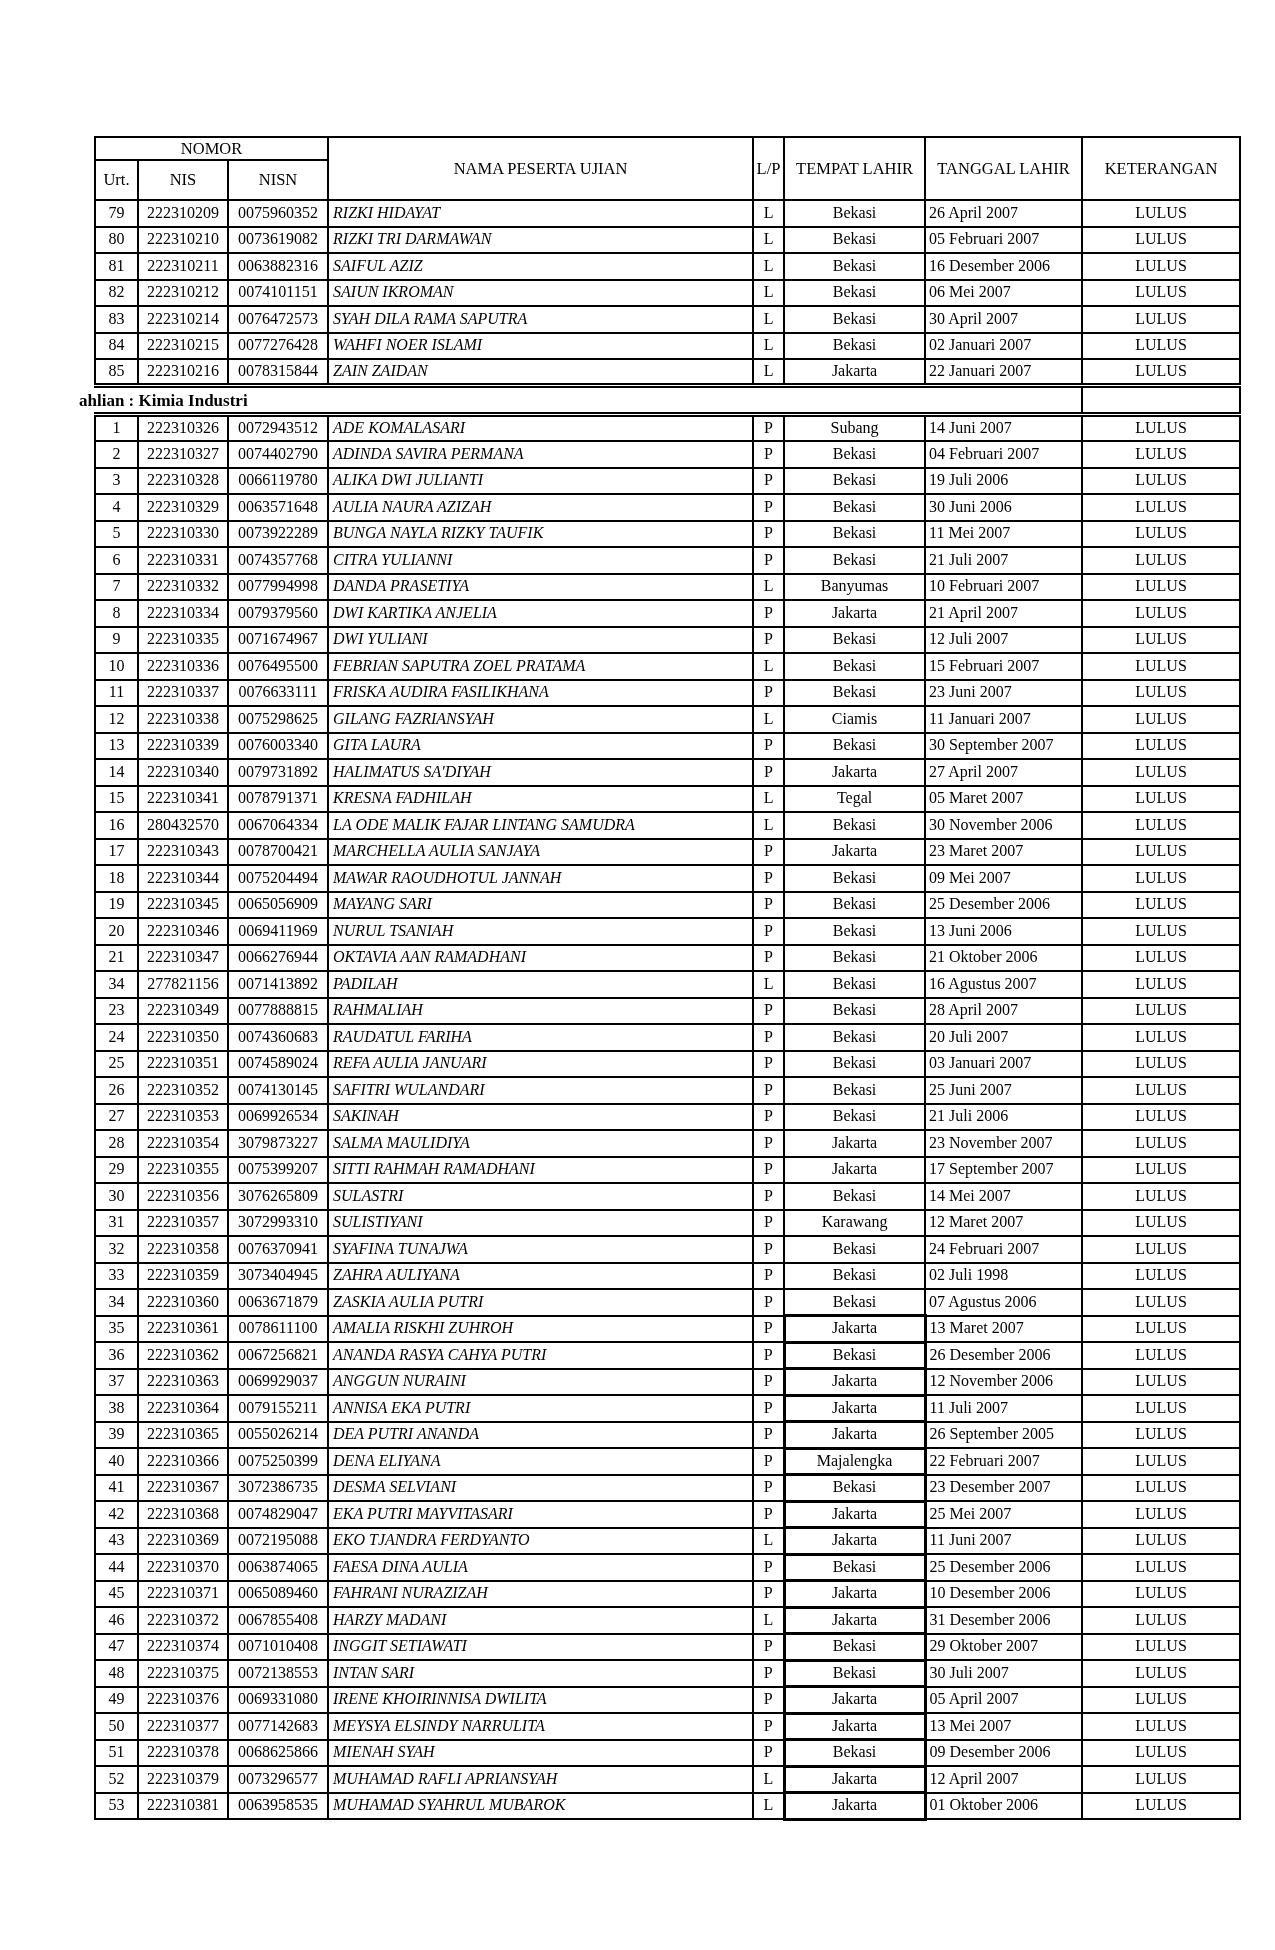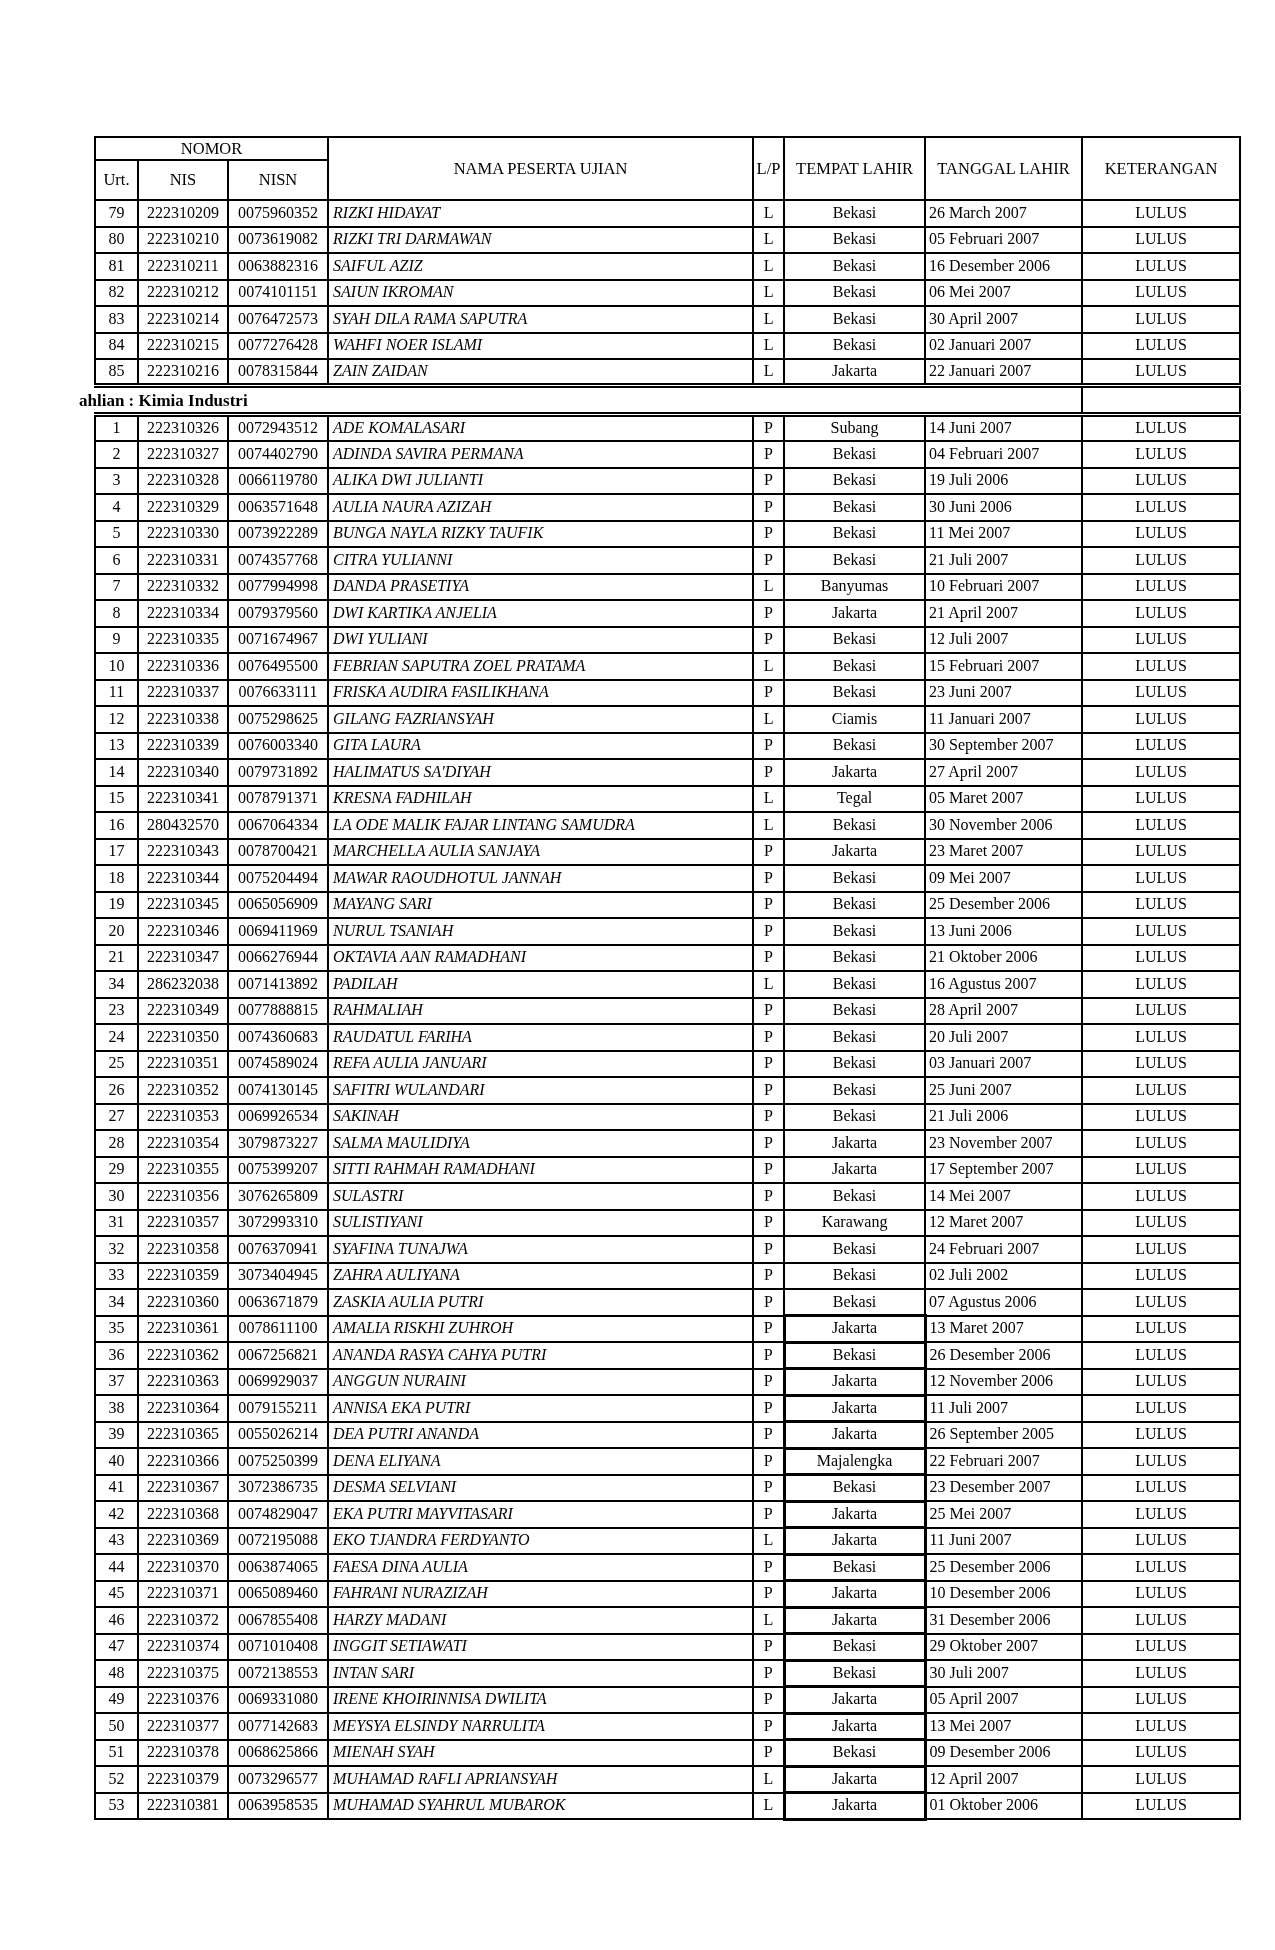--- a/index.html
+++ b/index.html
@@ -92,21 +92,21 @@
       </tr>
     </thead>
     <tbody id="rows-before">
         <tr>
           <td class="c-urt">79</td>
           <td class="c-nis">222310209</td>
           <td class="c-nisn">0075960352</td>
           <td class="c-nama">RIZKI HIDAYAT</td>
           <td class="c-lp">L</td>
           <td class="c-tempat">Bekasi</td>
-          <td class="c-tanggal">26 March 2007</td>
+          <td class="c-tanggal">26 April 2007</td>
           <td class="c-keterangan">LULUS</td>
         </tr>
         <tr>
           <td class="c-urt">80</td>
           <td class="c-nis">222310210</td>
           <td class="c-nisn">0073619082</td>
           <td class="c-nama">RIZKI TRI DARMAWAN</td>
           <td class="c-lp">L</td>
           <td class="c-tempat">Bekasi</td>
           <td class="c-tanggal">05 Februari 2007</td>
@@ -377,21 +377,21 @@
           <td class="c-nis">222310347</td>
           <td class="c-nisn">0066276944</td>
           <td class="c-nama">OKTAVIA AAN RAMADHANI</td>
           <td class="c-lp">P</td>
           <td class="c-tempat">Bekasi</td>
           <td class="c-tanggal">21 Oktober 2006</td>
           <td class="c-keterangan">LULUS</td>
         </tr>
         <tr>
           <td class="c-urt">34</td>
-          <td class="c-nis">286232038</td>
+          <td class="c-nis">277821156</td>
           <td class="c-nisn">0071413892</td>
           <td class="c-nama">PADILAH</td>
           <td class="c-lp">L</td>
           <td class="c-tempat">Bekasi</td>
           <td class="c-tanggal">16 Agustus 2007</td>
           <td class="c-keterangan">LULUS</td>
         </tr>
         <tr>
           <td class="c-urt">23</td>
           <td class="c-nis">222310349</td>
@@ -492,21 +492,21 @@
           <td class="c-tanggal">24 Februari 2007</td>
           <td class="c-keterangan">LULUS</td>
         </tr>
         <tr>
           <td class="c-urt">33</td>
           <td class="c-nis">222310359</td>
           <td class="c-nisn">3073404945</td>
           <td class="c-nama">ZAHRA AULIYANA</td>
           <td class="c-lp">P</td>
           <td class="c-tempat">Bekasi</td>
-          <td class="c-tanggal">02 Juli 2002</td>
+          <td class="c-tanggal">02 Juli 1998</td>
           <td class="c-keterangan">LULUS</td>
         </tr>
         <tr>
           <td class="c-urt">34</td>
           <td class="c-nis">222310360</td>
           <td class="c-nisn">0063671879</td>
           <td class="c-nama">ZASKIA AULIA PUTRI</td>
           <td class="c-lp">P</td>
           <td class="c-tempat">Bekasi</td>
           <td class="c-tanggal">07 Agustus 2006</td>

